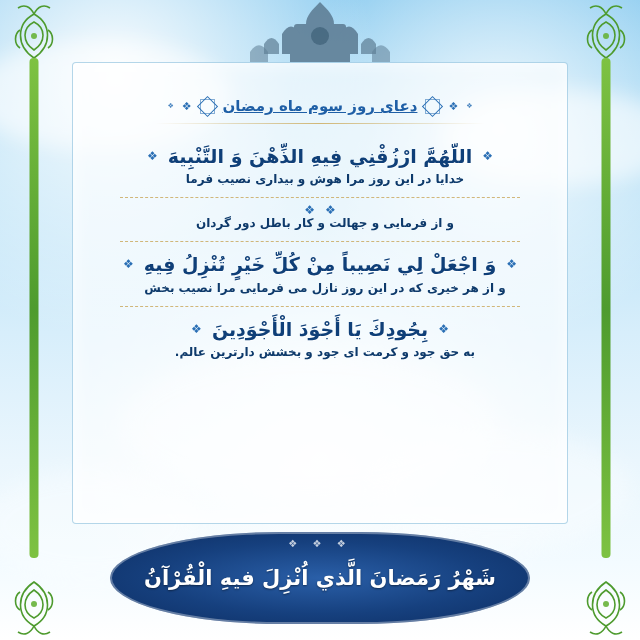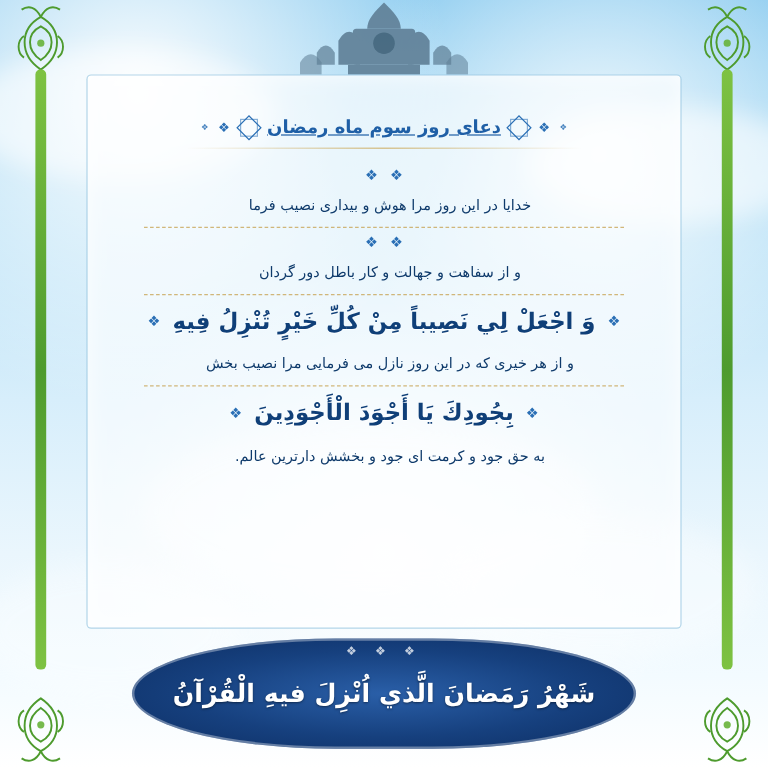--- a/index.html
+++ b/index.html
@@ -161,23 +161,24 @@
   }
   .diamond {
     color: #2a6fb5;
     font-size: 12px;
     line-height: 1;
   }
   .fa-text {
     color: #0e3a6b;
     font-size: 12px;
     direction: rtl;
-    margin-top: 12px;
+    margin-top: 0;
     padding-left: 10px;
     text-align: center;
+    font-weight: bold;
   }
   .sep {
     width: 400px;
     height: 0;
     margin: 5px auto 4px auto;
     border-top: 1px dashed rgba(198,160,78,0.75);
   }
 
   
   .banner {
@@ -304,33 +305,34 @@
       <span class="tdiamond">❖</span>
       <span class="tdiamond small">❖</span>
     </div>
     <div class="title-rule"></div>
 
     <div class="verses">
 
       <div class="verse">
         <div class="ar-row">
           <span class="diamond">❖</span>
+          <span class="ar-text">اللّهُمَّ ارْزُقْنِي فِيهِ الذِّهْنَ وَ التَّنْبِيهَ</span>
           <span class="diamond">❖</span>
         </div>
         <div class="fa-text">خدایا در این روز مرا هوش و بیداری نصیب فرما</div>
       </div>
 
       <div class="sep"></div>
 
       <div class="verse">
         <div class="ar-row">
           <span class="diamond">❖</span>
           <span class="diamond">❖</span>
         </div>
-        <div class="fa-text">و از سفاهت و جهالت و کار باطل دور گردان</div>
+        <div class="fa-text">و از فرمایی و جهالت و کار باطل دور گردان</div>
       </div>
 
       <div class="sep"></div>
 
       <div class="verse">
         <div class="ar-row">
           <span class="diamond">❖</span>
           <span class="ar-text">وَ اجْعَلْ لِي نَصِيباً مِنْ كُلِّ خَيْرٍ تُنْزِلُ فِيهِ</span>
           <span class="diamond">❖</span>
         </div>

